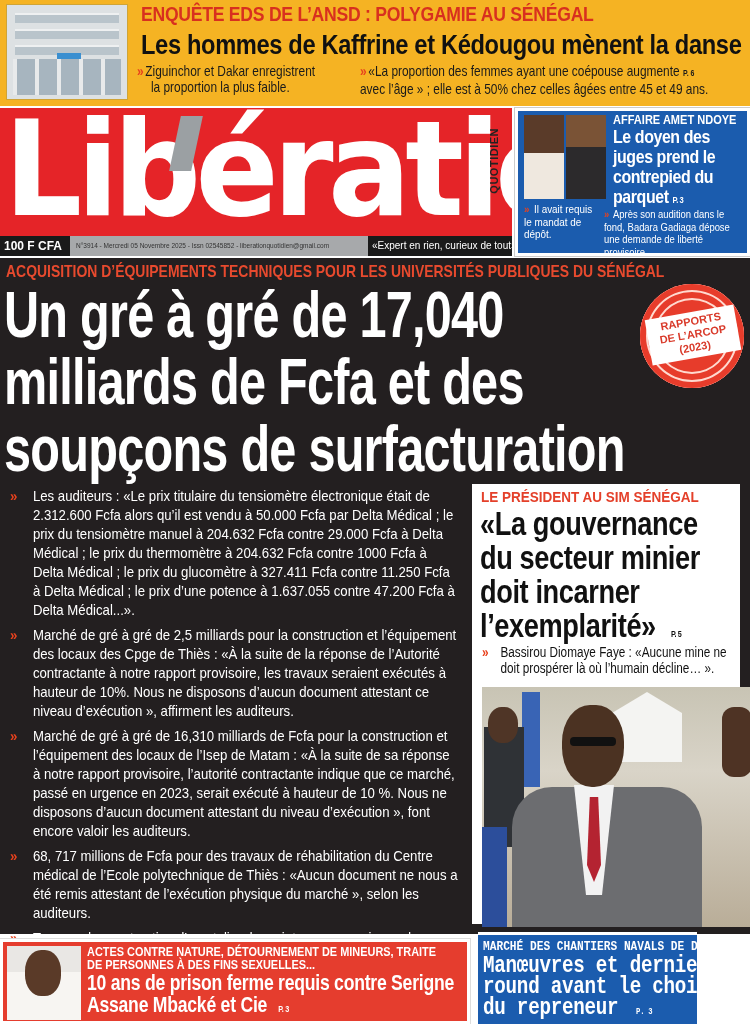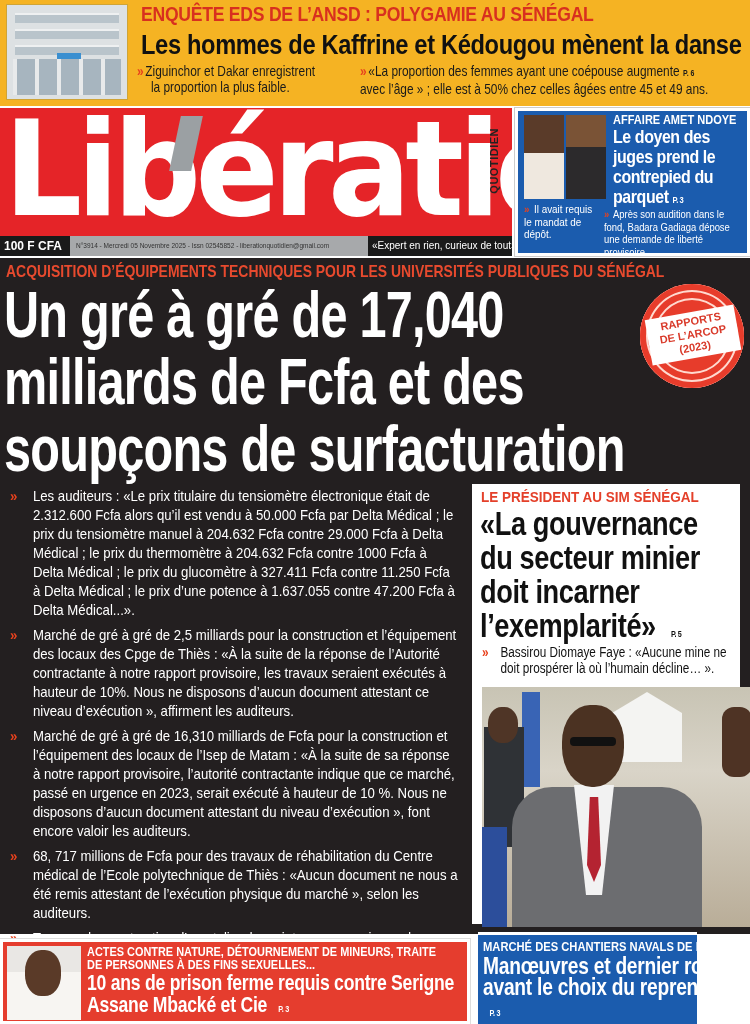--- a/index.html
+++ b/index.html
@@ -67,21 +67,21 @@
   .person-blue { position: absolute; left: 0; top: 140px; width: 25px; height: 100px; background: #2c4e9b; }
 
   
   .bottom-red { position: absolute; left: 0; top: 939px; width: 470px; height: 85px; background: #e53d2e; border: 3px solid #fff; outline: 1px solid #ddd; }
   .br-photo { position: absolute; left: 4px; top: 4px; width: 74px; height: 74px; background: linear-gradient(180deg, #e9e7e4 0 35%, #f7f5f2 35%); overflow: hidden; }
   .br-head { position: absolute; left: 18px; top: 4px; width: 36px; height: 46px; background: #5a3a28; border-radius: 45%; }
   .br-kicker { position: absolute; left: 84px; top: 3px; width: 420px; color: #fff; font-weight: bold; font-size: 13px; line-height: 13px; transform: scaleX(0.84); transform-origin: left; }
   .br-headline { position: absolute; left: 84px; top: 30px; width: 480px; color: #fff; font-weight: bold; font-size: 22px; line-height: 22px; letter-spacing: -0.3px; transform: scaleX(0.8); transform-origin: left; }
 
   
-  .bottom-blue { position: absolute; left: 478px; top: 932px; width: 219px; height: 92px; background: #1b5cae; border-top: 3px solid #fff; }
+  .bottom-blue { position: absolute; left: 478px; top: 932px; width: 219px; height: 92px; background: #1b5cae; border-top: 3px solid #fff; font-family: Liberation Mono, monospace; }
   .bb-kicker { position: absolute; left: 5px; top: 4px; color: #fff; font-weight: bold; font-size: 13px; white-space: nowrap; transform: scaleX(0.86); transform-origin: left; }
   .bb-headline { position: absolute; left: 5px; top: 20px; width: 320px; color: #fff; font-weight: bold; font-size: 24px; line-height: 21px; letter-spacing: -0.3px; transform: scaleX(0.8); transform-origin: left; }
 </style>
 </head>
 <body>
 
 <div class="top-banner">
   <div class="top-photo">
     <div class="bld-row" style="top:8px"></div>
     <div class="bld-row" style="top:24px"></div>

